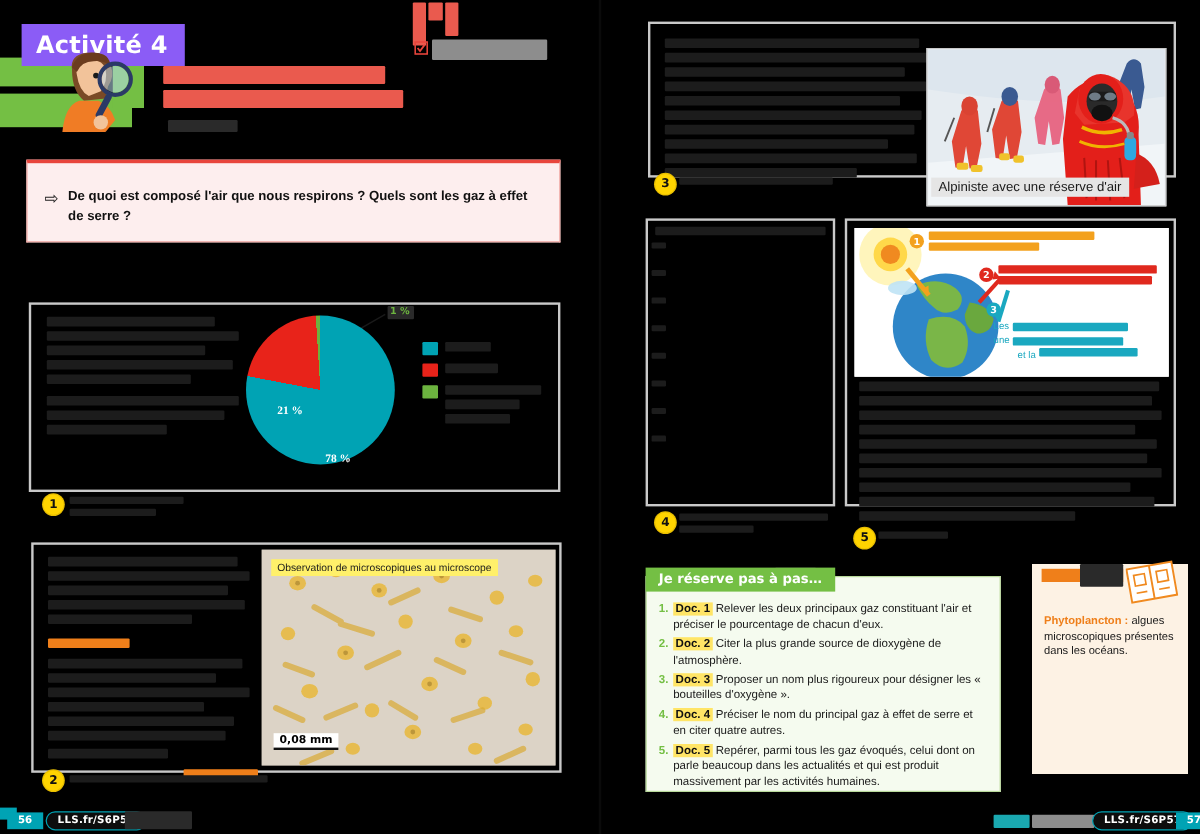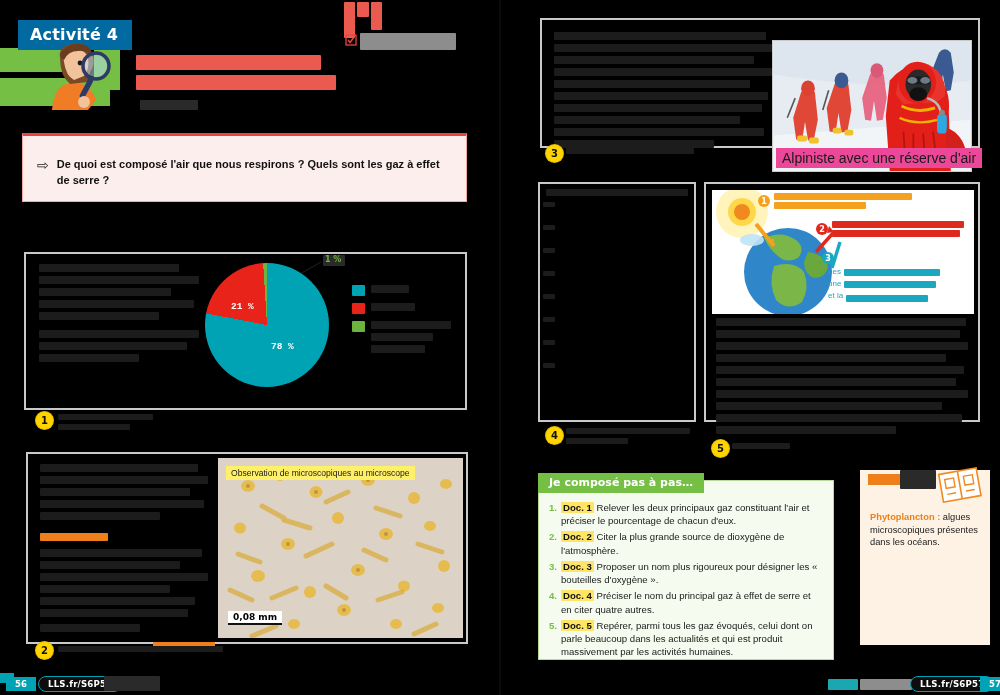--- a/index.html
+++ b/index.html
@@ -22,22 +22,22 @@
   .redact-teal  { background:#1aa8b0; border-radius:1px; display:inline-block; }
   .redact-lgrey { background:#8d8d8d; border-radius:1px; display:inline-block; }
 
   
   .left-page  { position:absolute; left:0; top:0; width:500px; height:695px; }
   .right-page { position:absolute; left:500px; top:0; width:500px; height:695px; }
 
   
   .activite-badge {
     position:absolute; left:18px; top:20px;
-    background:#0369a1; color:#fff;
-    font-weight:bold; font-size:16px;
+    background:#8b5cf6; color:#fff;
+    font-weight:bold; font-size:20px;
     padding:5px 14px 6px 12px;
     font-family:"DejaVu Sans", sans-serif;
     letter-spacing:.2px;
     z-index:5;
   }
   .green-block { position:absolute; background:#74bf44; }
 
   
   .boy { position:absolute; left:40px; top:38px; width:75px; height:72px; z-index:6; }
 
@@ -74,21 +74,21 @@
   .pie-wrap { position:absolute; left:205px; top:263px; width:130px; height:130px; }
   .pie {
     width:124px; height:124px; border-radius:50%;
     background: conic-gradient(
       #00a3b4 0deg 280.8deg,
       #e8231a 280.8deg 356.4deg,
       #6cb33f 356.4deg 360deg
     );
     transform: rotate(0deg);
   }
-  .pie-lbl { position:absolute; color:#fff; font-weight:bold; font-size:9.5px; font-family:Liberation Mono, monospace; }
+  .pie-lbl { position:absolute; color:#fff; font-weight:bold; font-size:9.5px; font-family:Liberation Serif, serif;margin-top:37px; }
 
   
   .legend { position:absolute; left:352px; top:285px; width:105px; }
   .legend-row { display:flex; gap:6px; align-items:flex-start; margin-bottom:6px; }
   .legend-sw { width:13px; height:11px; flex:none; border-radius:1px; }
 
   
   .micro { position:absolute; }
   .micro-cap {
     position:absolute; background:#fff06a; color:#1a1a1a;
@@ -96,22 +96,22 @@
     font-family:"Liberation Sans",sans-serif;
   }
   .scale-bar {
     position:absolute; background:#fff; color:#000;
     font-size:9px; font-weight:bold; padding:1px 5px;
     border-bottom:2px solid #111; font-family:"DejaVu Sans",sans-serif;
   }
 
   
   .alpin-cap {
-    position:absolute; background:#ec4899; color:#1a1a1a;
-    font-size:14px; padding:2px 6px; white-space:nowrap;
+    position:absolute; background:#e5e5e5; color:#1a1a1a;
+    font-size:11px; padding:2px 6px; white-space:nowrap;
     font-family:"Liberation Sans",sans-serif;
   }
 
   
   .rep-box {
     position:absolute; left:538px; top:480px; width:296px; height:180px;
     background:#f5fbef; border:1px solid #b8d99a;
   }
   .rep-title {
     position:absolute; left:538px; top:473px;
@@ -499,34 +499,34 @@
       <span style="position:absolute;left:110px;top:62px;width:12px;height:12px;border-radius:50%;background:#1aa8c0;color:#fff;font-size:8px;font-weight:bold;display:flex;align-items:center;justify-content:center;font-family:'DejaVu Sans',sans-serif;">3</span>
       <div style="position:absolute;left:116px;top:76px;font-size:8px;color:#1aa8c0;line-height:1.5;font-family:'Liberation Sans',sans-serif;">
         <div style="display:flex;gap:3px;align-items:center;">
           <span>Les</span>
           <span style="width:96px;height:7px;background:#1aa8c0;border-radius:1px;"></span>
         </div>
         <div style="display:flex;gap:3px;align-items:center;">
           <span>une</span>
           <span style="width:92px;height:7px;background:#1aa8c0;border-radius:1px;"></span>
         </div>
-        <div style="display:flex;gap:3px;align-items:flex-end;">
+        <div style="display:flex;gap:3px;align-items:flex-start;margin-left:20px;">
           <span>et la</span>
           <span style="width:82px;height:7px;background:#1aa8c0;border-radius:1px;"></span>
         </div>
       </div>
     </div>
 
     <div class="doc-num" style="left:212px;top:440px;">5</div>
     <div style="position:absolute;left:232px;top:443px;">
       <div class="redact-line" style="width:58px;height:6px;"></div>
     </div>
   </div>
 
-  <div class="rep-title">Je composé pas à pas…</div>
+  <div class="rep-title">Je réserve pas à pas…</div>
   <div class="redact grey" style="position:absolute;left:646px;top:473px;width:34px;height:14px;z-index:3;"></div>
   <div class="rep-box">
     <div class="rep-list">
       <div class="rep-item">
         <span class="rep-n">1.</span>
         <span><span class="doc-tag">Doc. 1</span> <span>Relever les deux principaux gaz constituant l'air et préciser le pourcentage de chacun d'eux.</span></span>
       </div>
       <div class="rep-item">
         <span class="rep-n">2.</span>
         <span><span class="doc-tag">Doc. 2</span> <span>Citer la plus grande source de dioxygène de l'atmosphère.</span></span>

